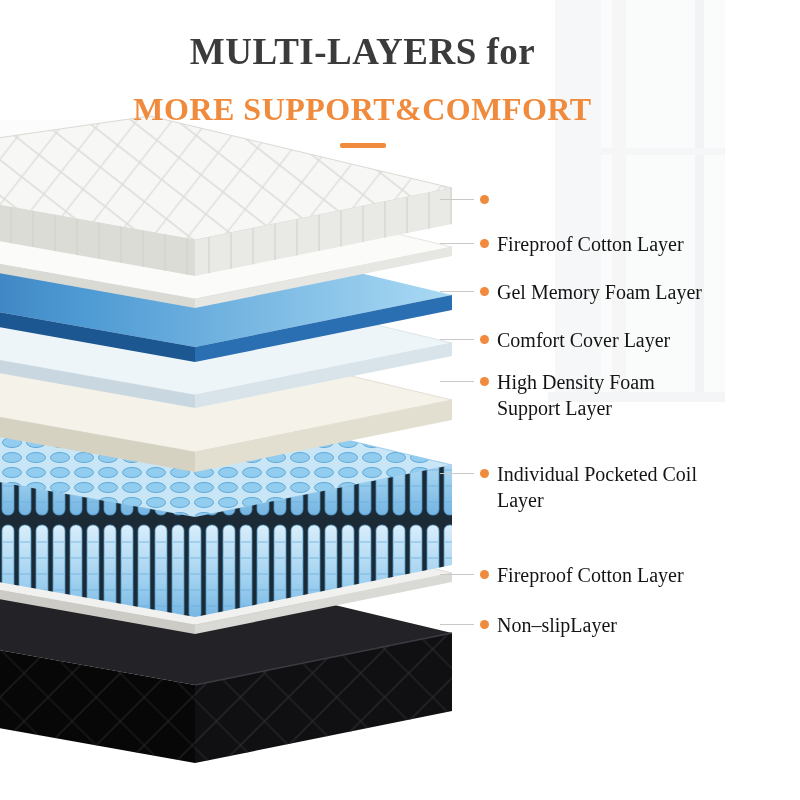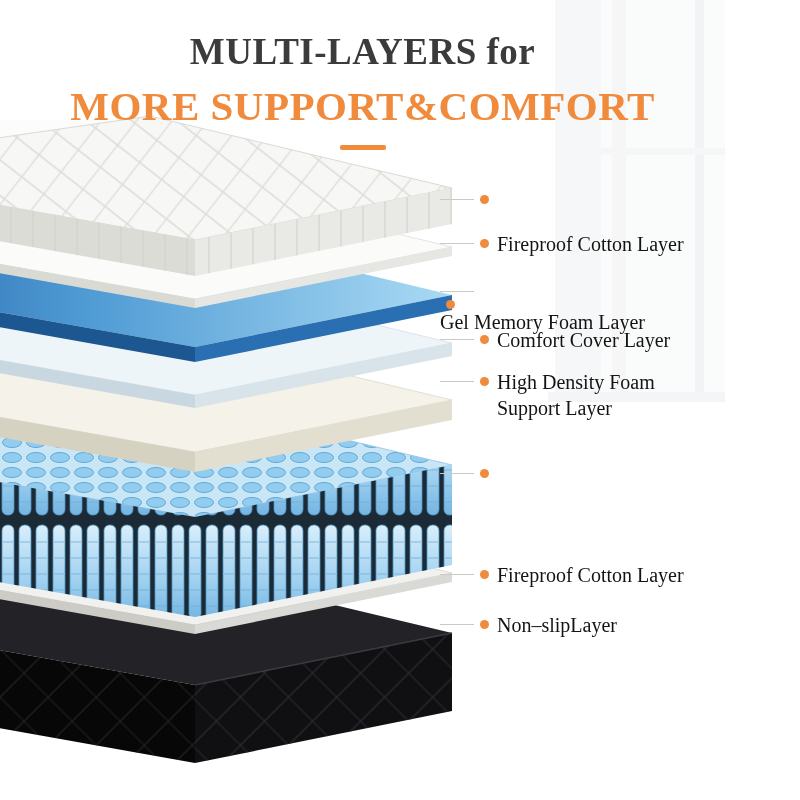--- a/index.html
+++ b/index.html
@@ -9,42 +9,42 @@
     background:#ffffff; font-family:Liberation Serif, serif;
   }
   .stage svg{ position:absolute; left:0; top:0; }
 
   
   .header{ position:absolute; top:30px; left:0; right:0; text-align:center; z-index:5; }
   .title-line1{
     margin:0; font-size:37px; font-weight:800; letter-spacing:.5px; color:#3b3b3b;
   }
   .title-line2{
-    margin:9px 0 0; font-size:41px; font-weight:800; letter-spacing:.5px; color:var(--accent);
+    margin:18px 0 0; font-size:32px; font-weight:800; letter-spacing:.5px; color:var(--accent);
   }
   .divider{
     width:46px; height:5px; background:var(--accent); border-radius:2px; margin:15px auto 0;
   }
 
   
   .label-row{
     position:absolute; left:440px; display:flex; align-items:flex-start; z-index:6;
   }
   .leader{
     width:34px; height:0; border-top:1.5px solid #c9c9c5; margin-top:12px; flex:none;
   }
   .dot{
     width:9px; height:9px; border-radius:50%; background:var(--accent);
     margin:8px 8px 0 6px; flex:none;
   }
   .txt{
     font-size:20px; line-height:26px; color:#141414; white-space:nowrap;
   }
   .wrap .txt{ white-space:normal; }
-  .r1{ top:187px; } .r2{ top:231px; } .r3{ top:279px;flex-direction:column; } .r4{ top:327px; }
+  .r1{ top:187px; } .r2{ top:231px; } .r3{ top:279px; } .r4{ top:327px; }
   .r5{ top:369px;justify-content:space-between; } .r6{ top:461px; } .r7{ top:562px; } .r8{ top:612px;justify-content:space-between; }
   .r5 .txt{ width:200px; }
   .r6 .txt{ width:240px; }
 </style>
 </head>
 <body>
 
 <div class="stage">
 
   <svg width="800" height="800" viewBox="0 0 800 800">
@@ -170,20 +170,21 @@
     <span class="txt">Comfort Cover Layer</span>
   </div>
   <div class="label-row r5 wrap">
     <span class="leader"></span>
     <span class="dot"></span>
     <span class="txt">High Density Foam Support Layer</span>
   </div>
   <div class="label-row r6 wrap">
     <span class="leader"></span>
     <span class="dot"></span>
+    <span class="txt">Individual Pocketed Coil Layer</span>
   </div>
   <div class="label-row r7">
     <span class="leader"></span>
     <span class="dot"></span>
     <span class="txt">Fireproof Cotton Layer</span>
   </div>
   <div class="label-row r8">
     <span class="leader"></span>
     <span class="dot"></span>
     <span class="txt">Non–slipLayer</span>

